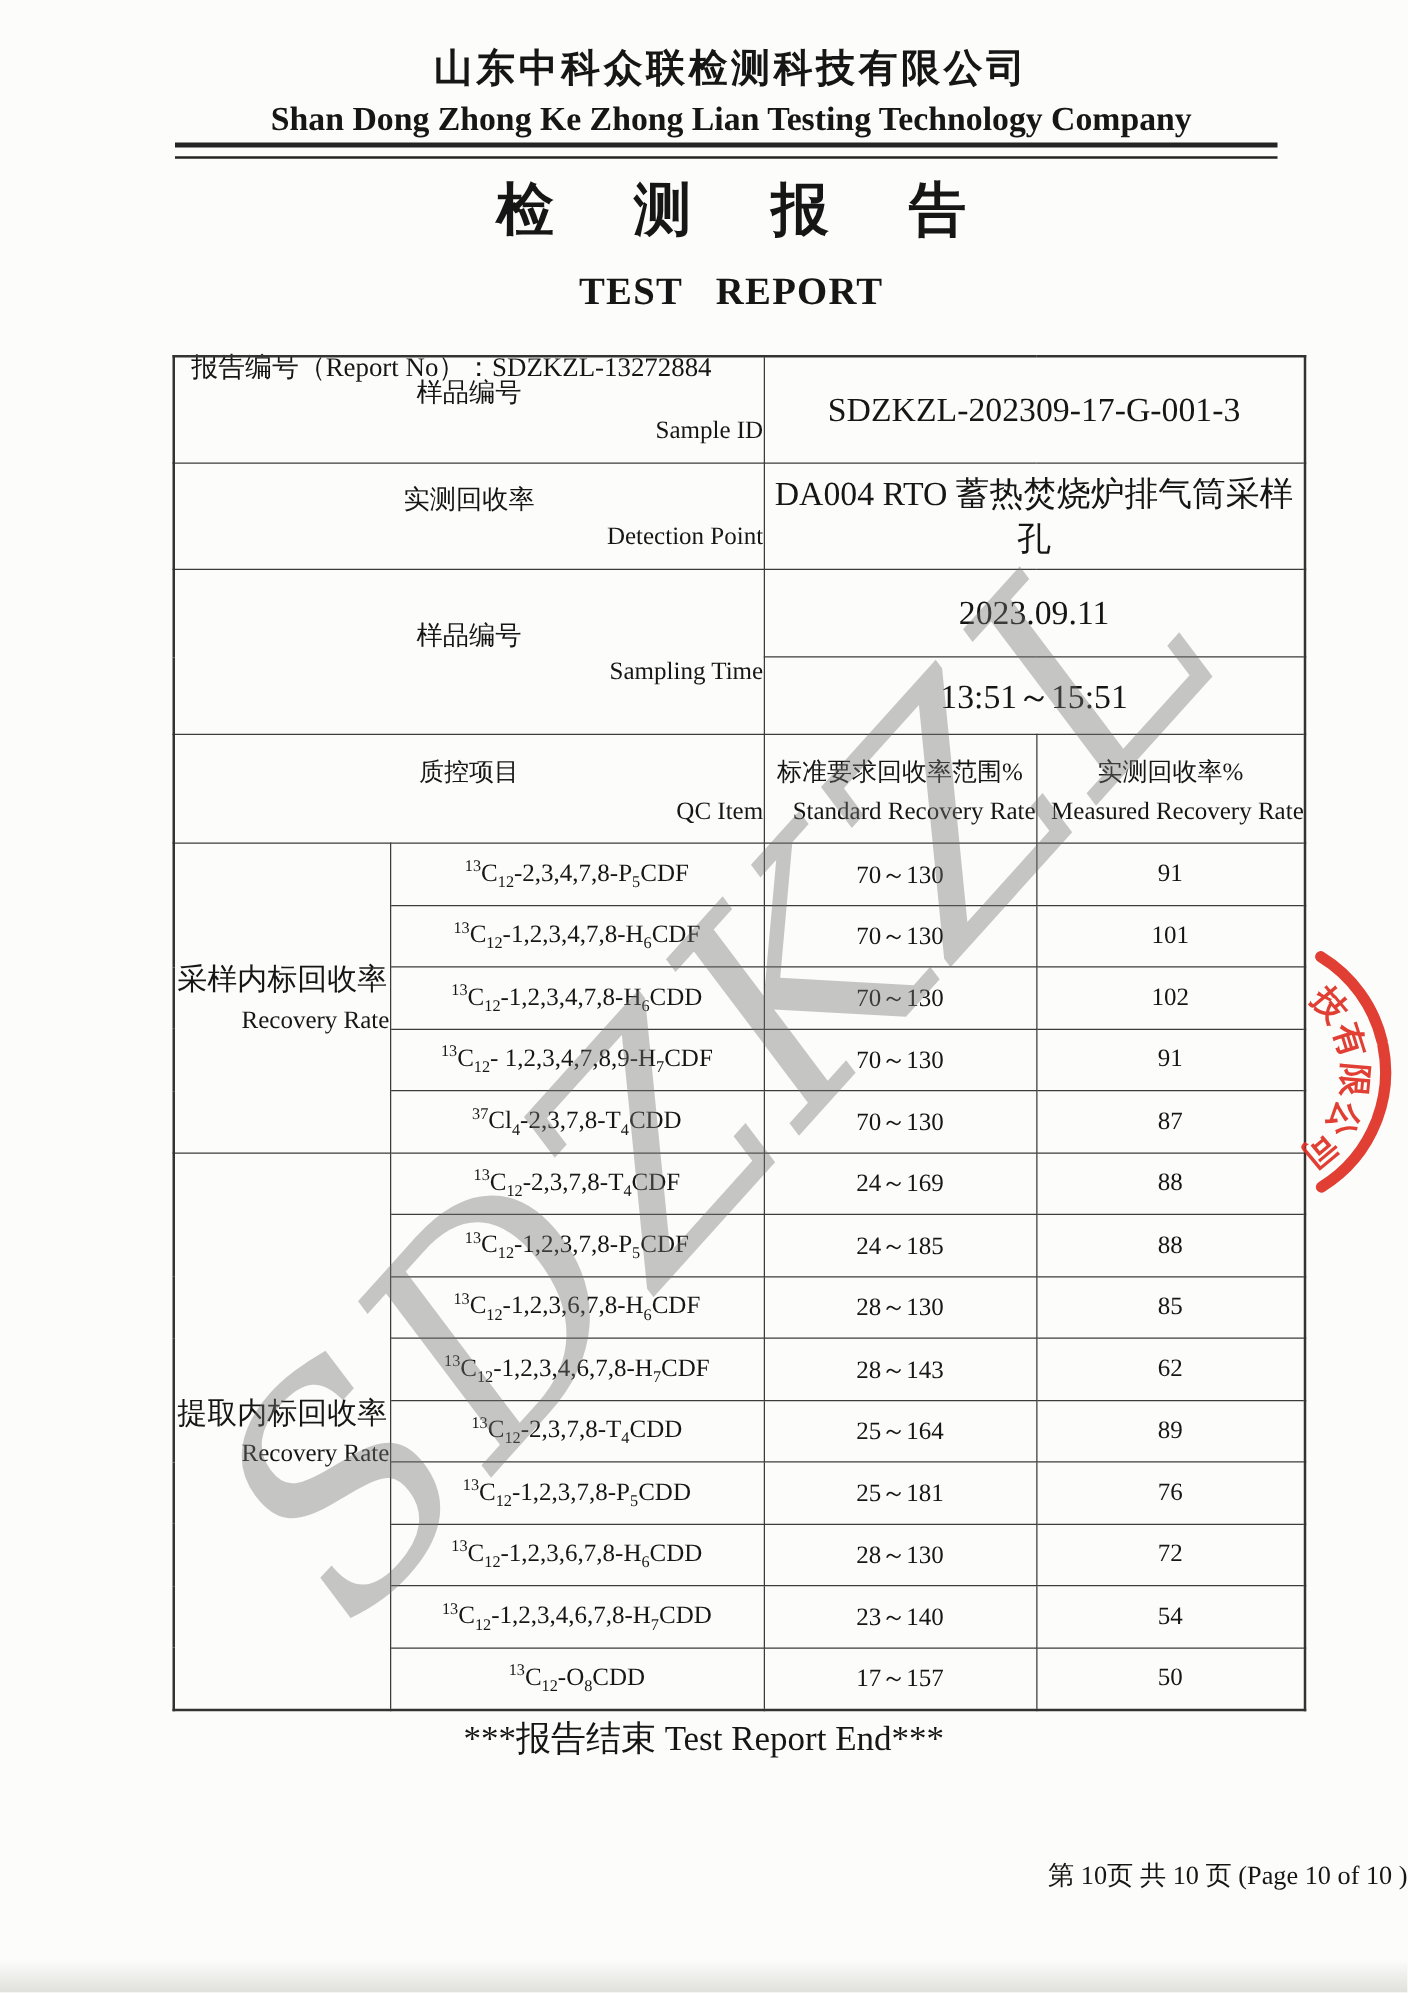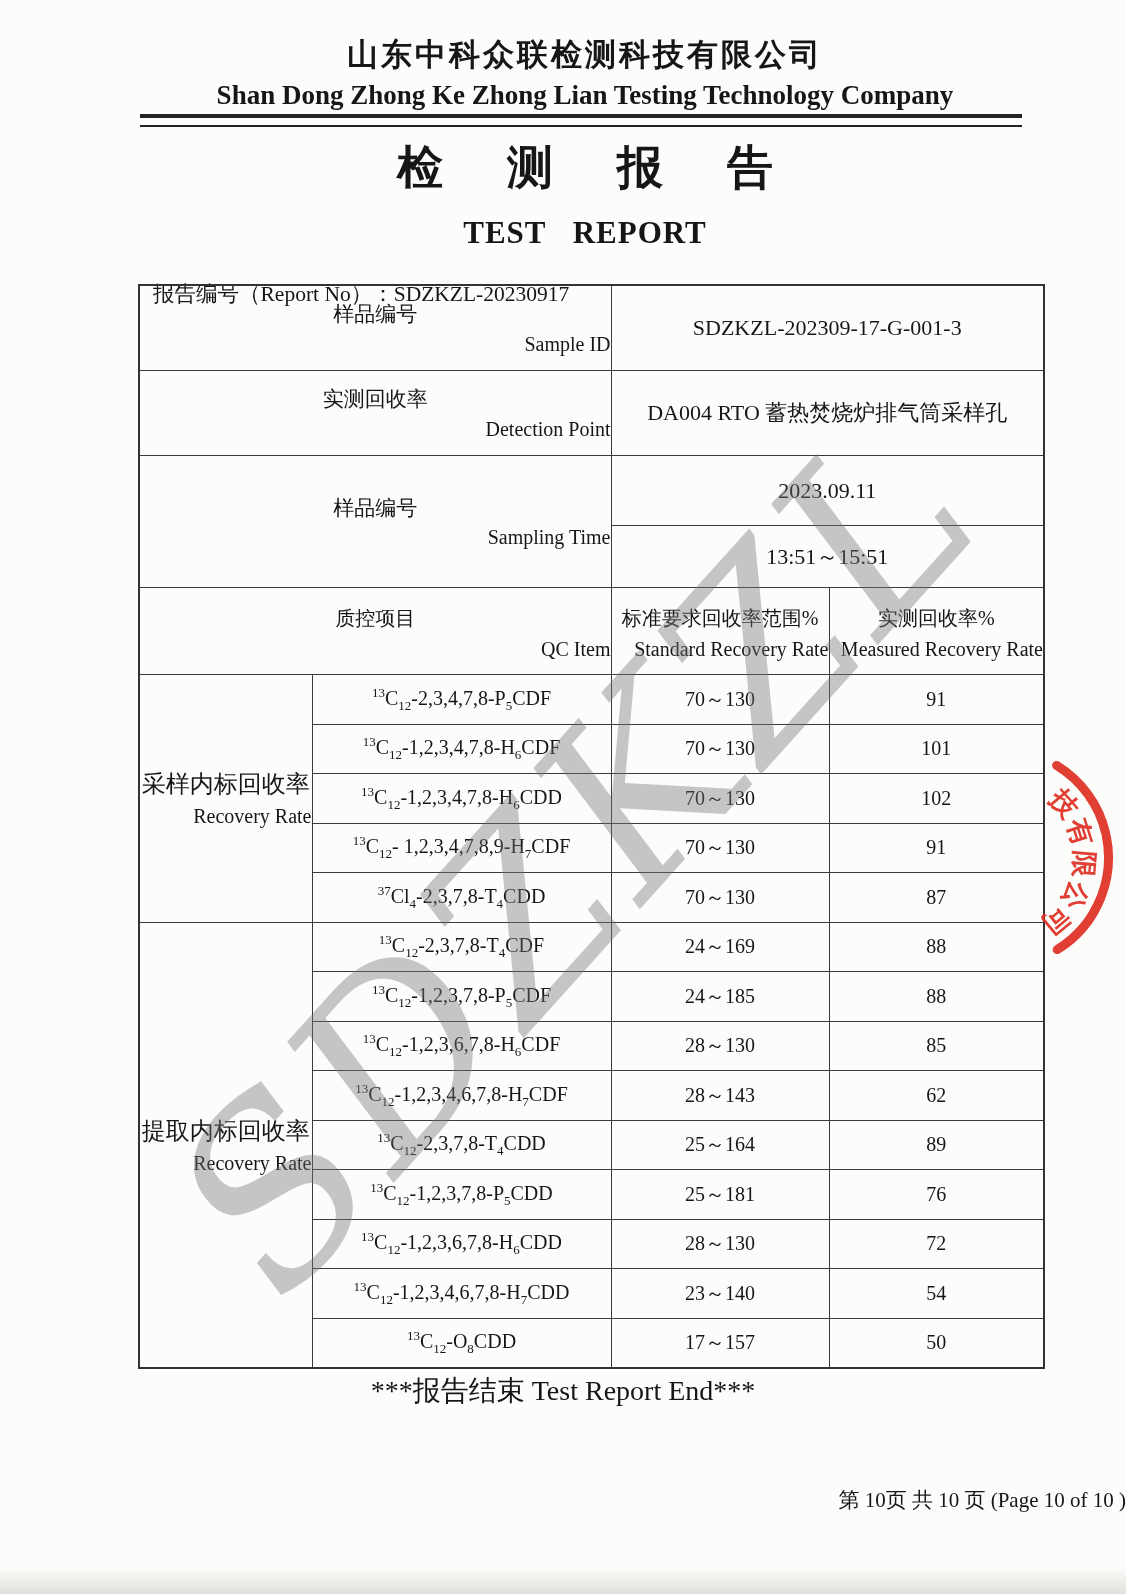--- a/index.html
+++ b/index.html
@@ -19,21 +19,21 @@
   .title-en { margin-top:16px; font-size:31px; font-weight:bold; word-spacing:18px; letter-spacing:1px; }
   .report-no-line { margin-top:28px; text-align:left; padding-left:108px; font-size:21.5px; }
   
   .report-table { position:absolute; left:138px; top:284px; z-index:1;
     border-collapse:collapse; table-layout:fixed; background:transparent; }
   .report-table td { border:1.7px solid #3b3b3b; text-align:center; vertical-align:middle; padding:0; }
   .report-table { border:2.4px solid #333; }
   .h84{height:84px} .h69{height:69px} .h61{height:61px} .h86{height:86px}
   .cn { font-size:21px; line-height:1.55; }
   .en { font-size:20px; line-height:1.35;text-align:right; }
-  .val { font-size:22px; }
+  .val { font-size:27px; }
   .qc-head .cn { font-size:20px; line-height:1.8; }
   .qc-head .en { font-size:20px; }
   .data-row td { height:48.5px; font-size:20px; }
   .cmpd sup, .cmpd sub { font-size:13px; }
   .group-cell .cn { font-size:24px; }
   .group-cell .en { font-size:20px; }
   
   .end-note { position:absolute; left:0; top:1372px; width:1126px; text-align:center;
     font-size:28px; z-index:1; }
   .page-note { position:absolute; left:0; top:1486px; width:1126px; text-align:right;
@@ -53,21 +53,21 @@
 </head>
 <body>
 
 <div class="header">
   <div class="company-cn">山东中科众联检测科技有限公司</div>
   <div class="company-en">Shan Dong Zhong Ke Zhong Lian Testing Technology Company</div>
   <div class="double-rule"></div>
   <div class="title-cn">检测报告</div>
   <div class="title-en">TEST REPORT</div>
   <div class="report-no-line">
-    <span>报告编号（Report No）：</span><span>SDZKZL-20230917</span>
+    <span>报告编号（Report No）：</span><span>SDZKZL-13272884</span>
   </div>
 </div>
 
 <table class="report-table">
   <colgroup>
     <col style="width:173px">
       <col style="width:299px">
       <col style="width:218px">
       <col style="width:215px">
   </colgroup>

